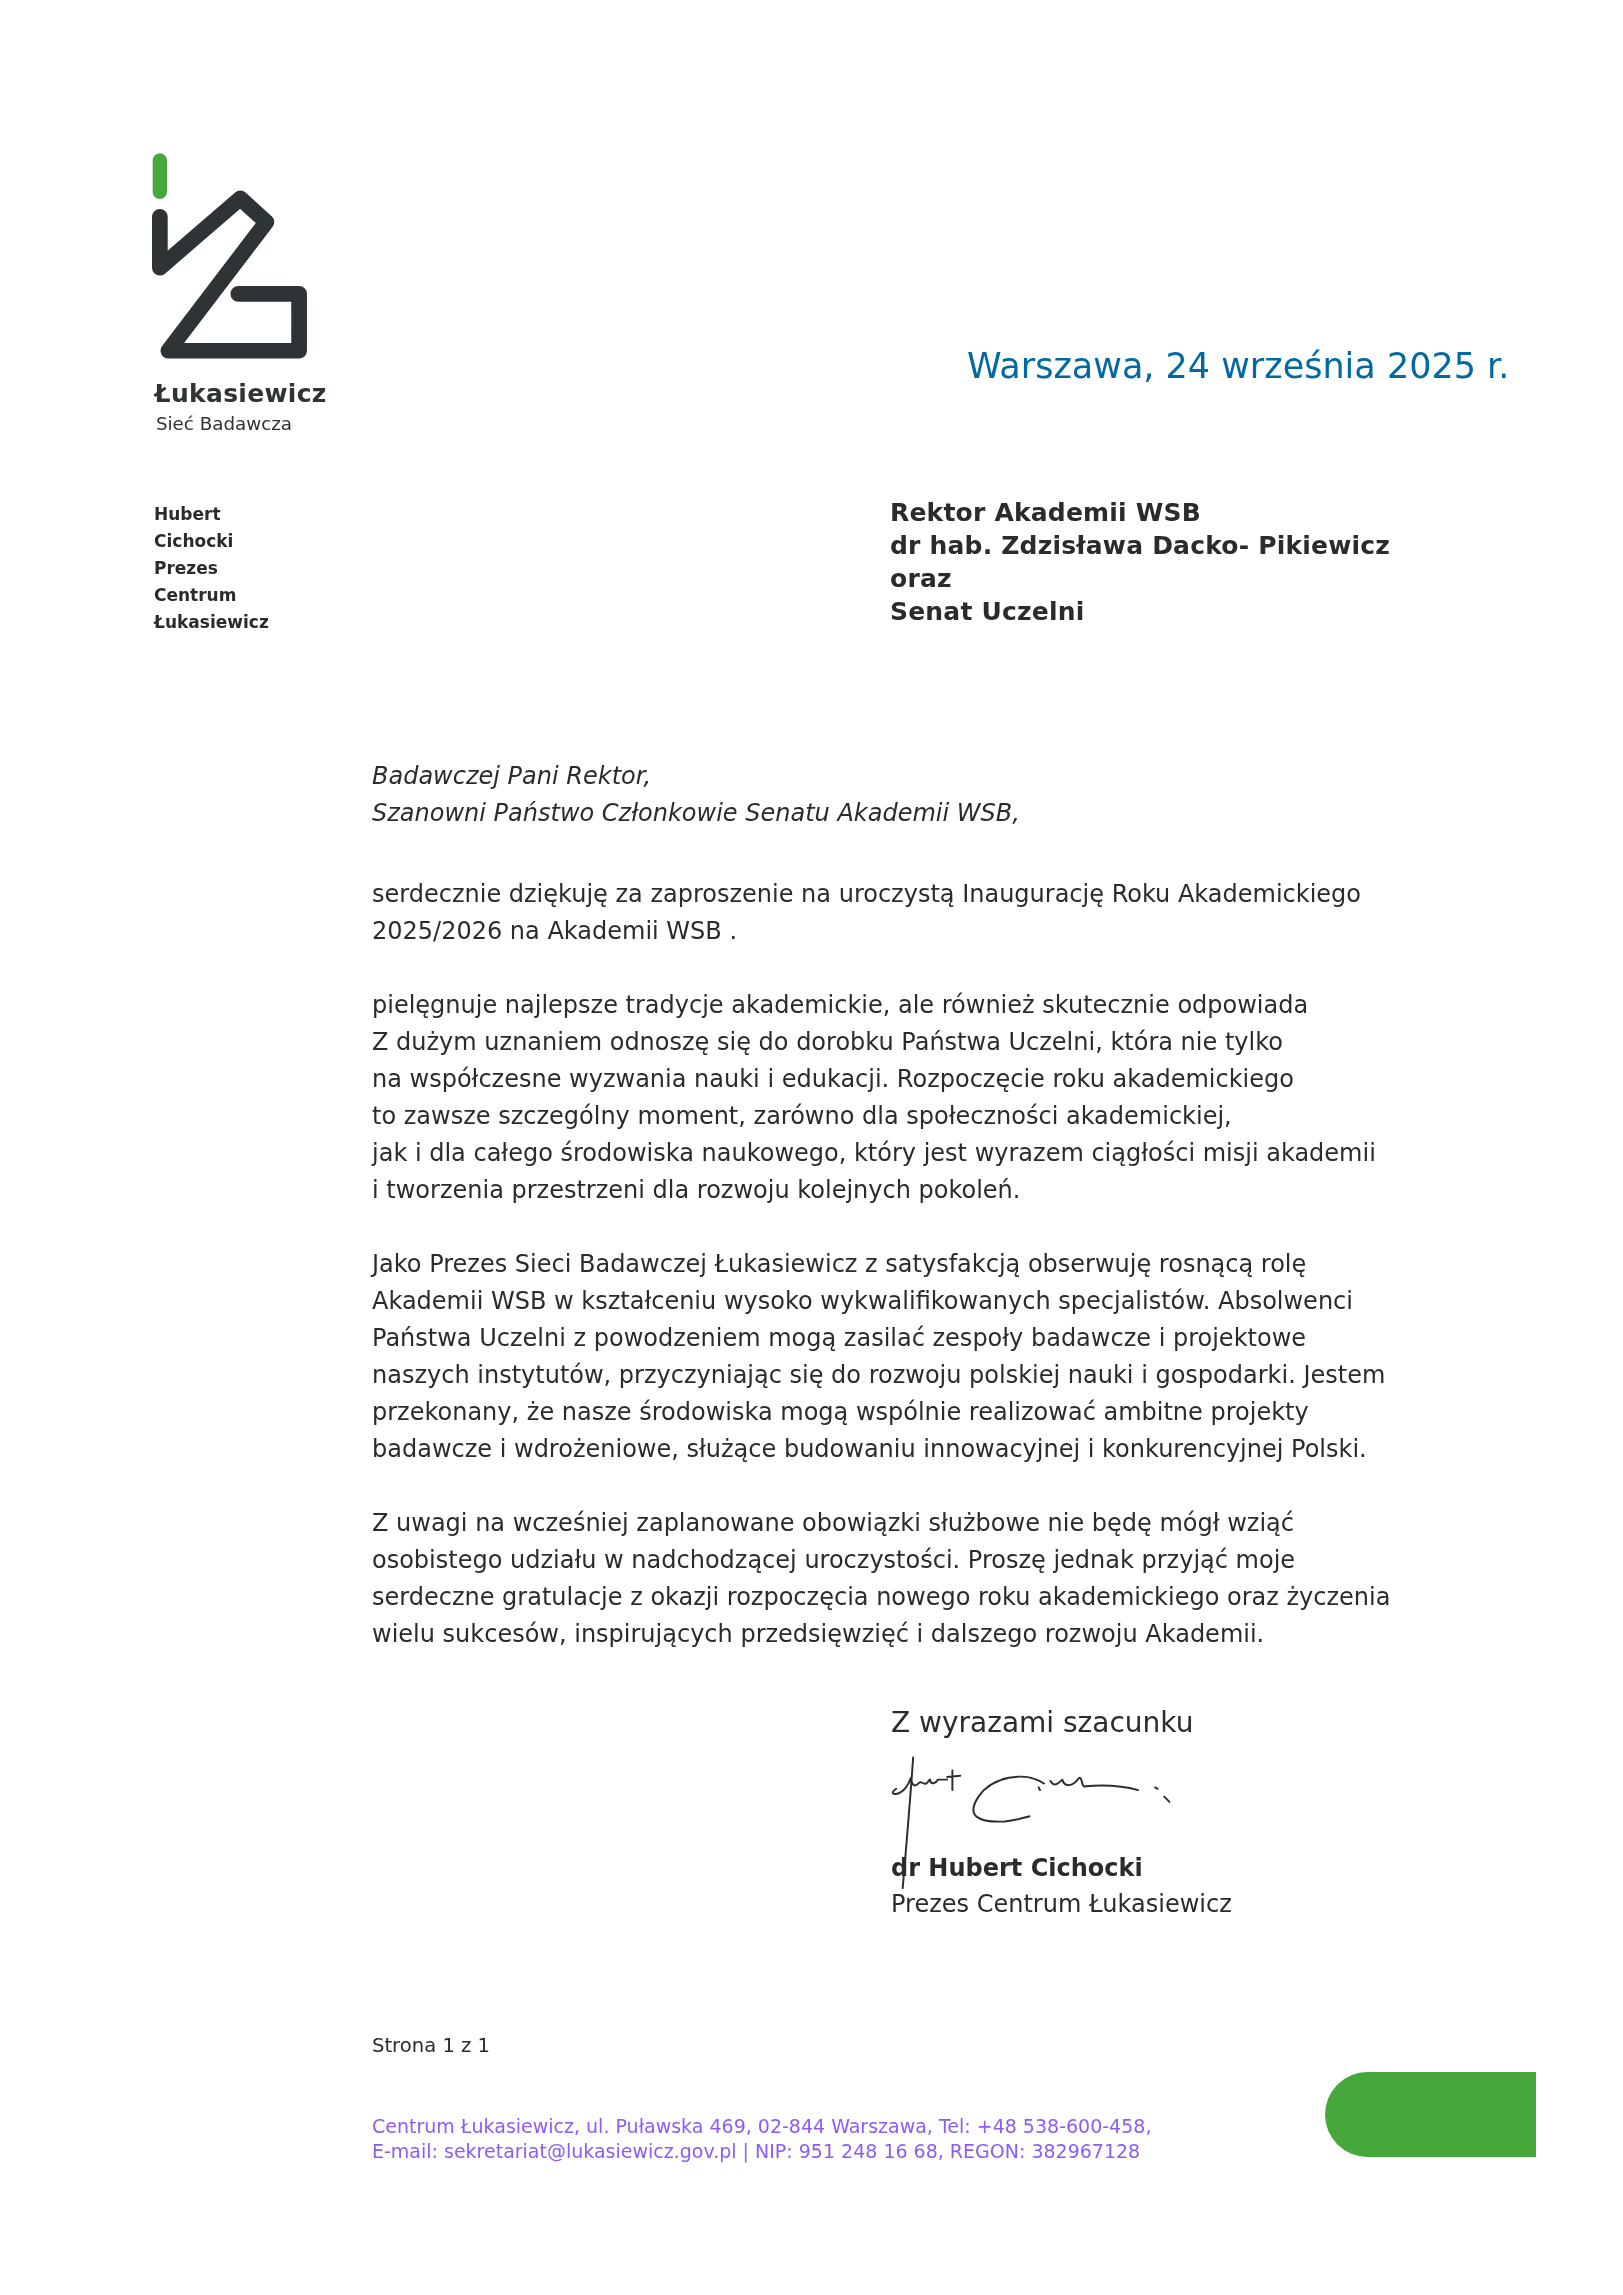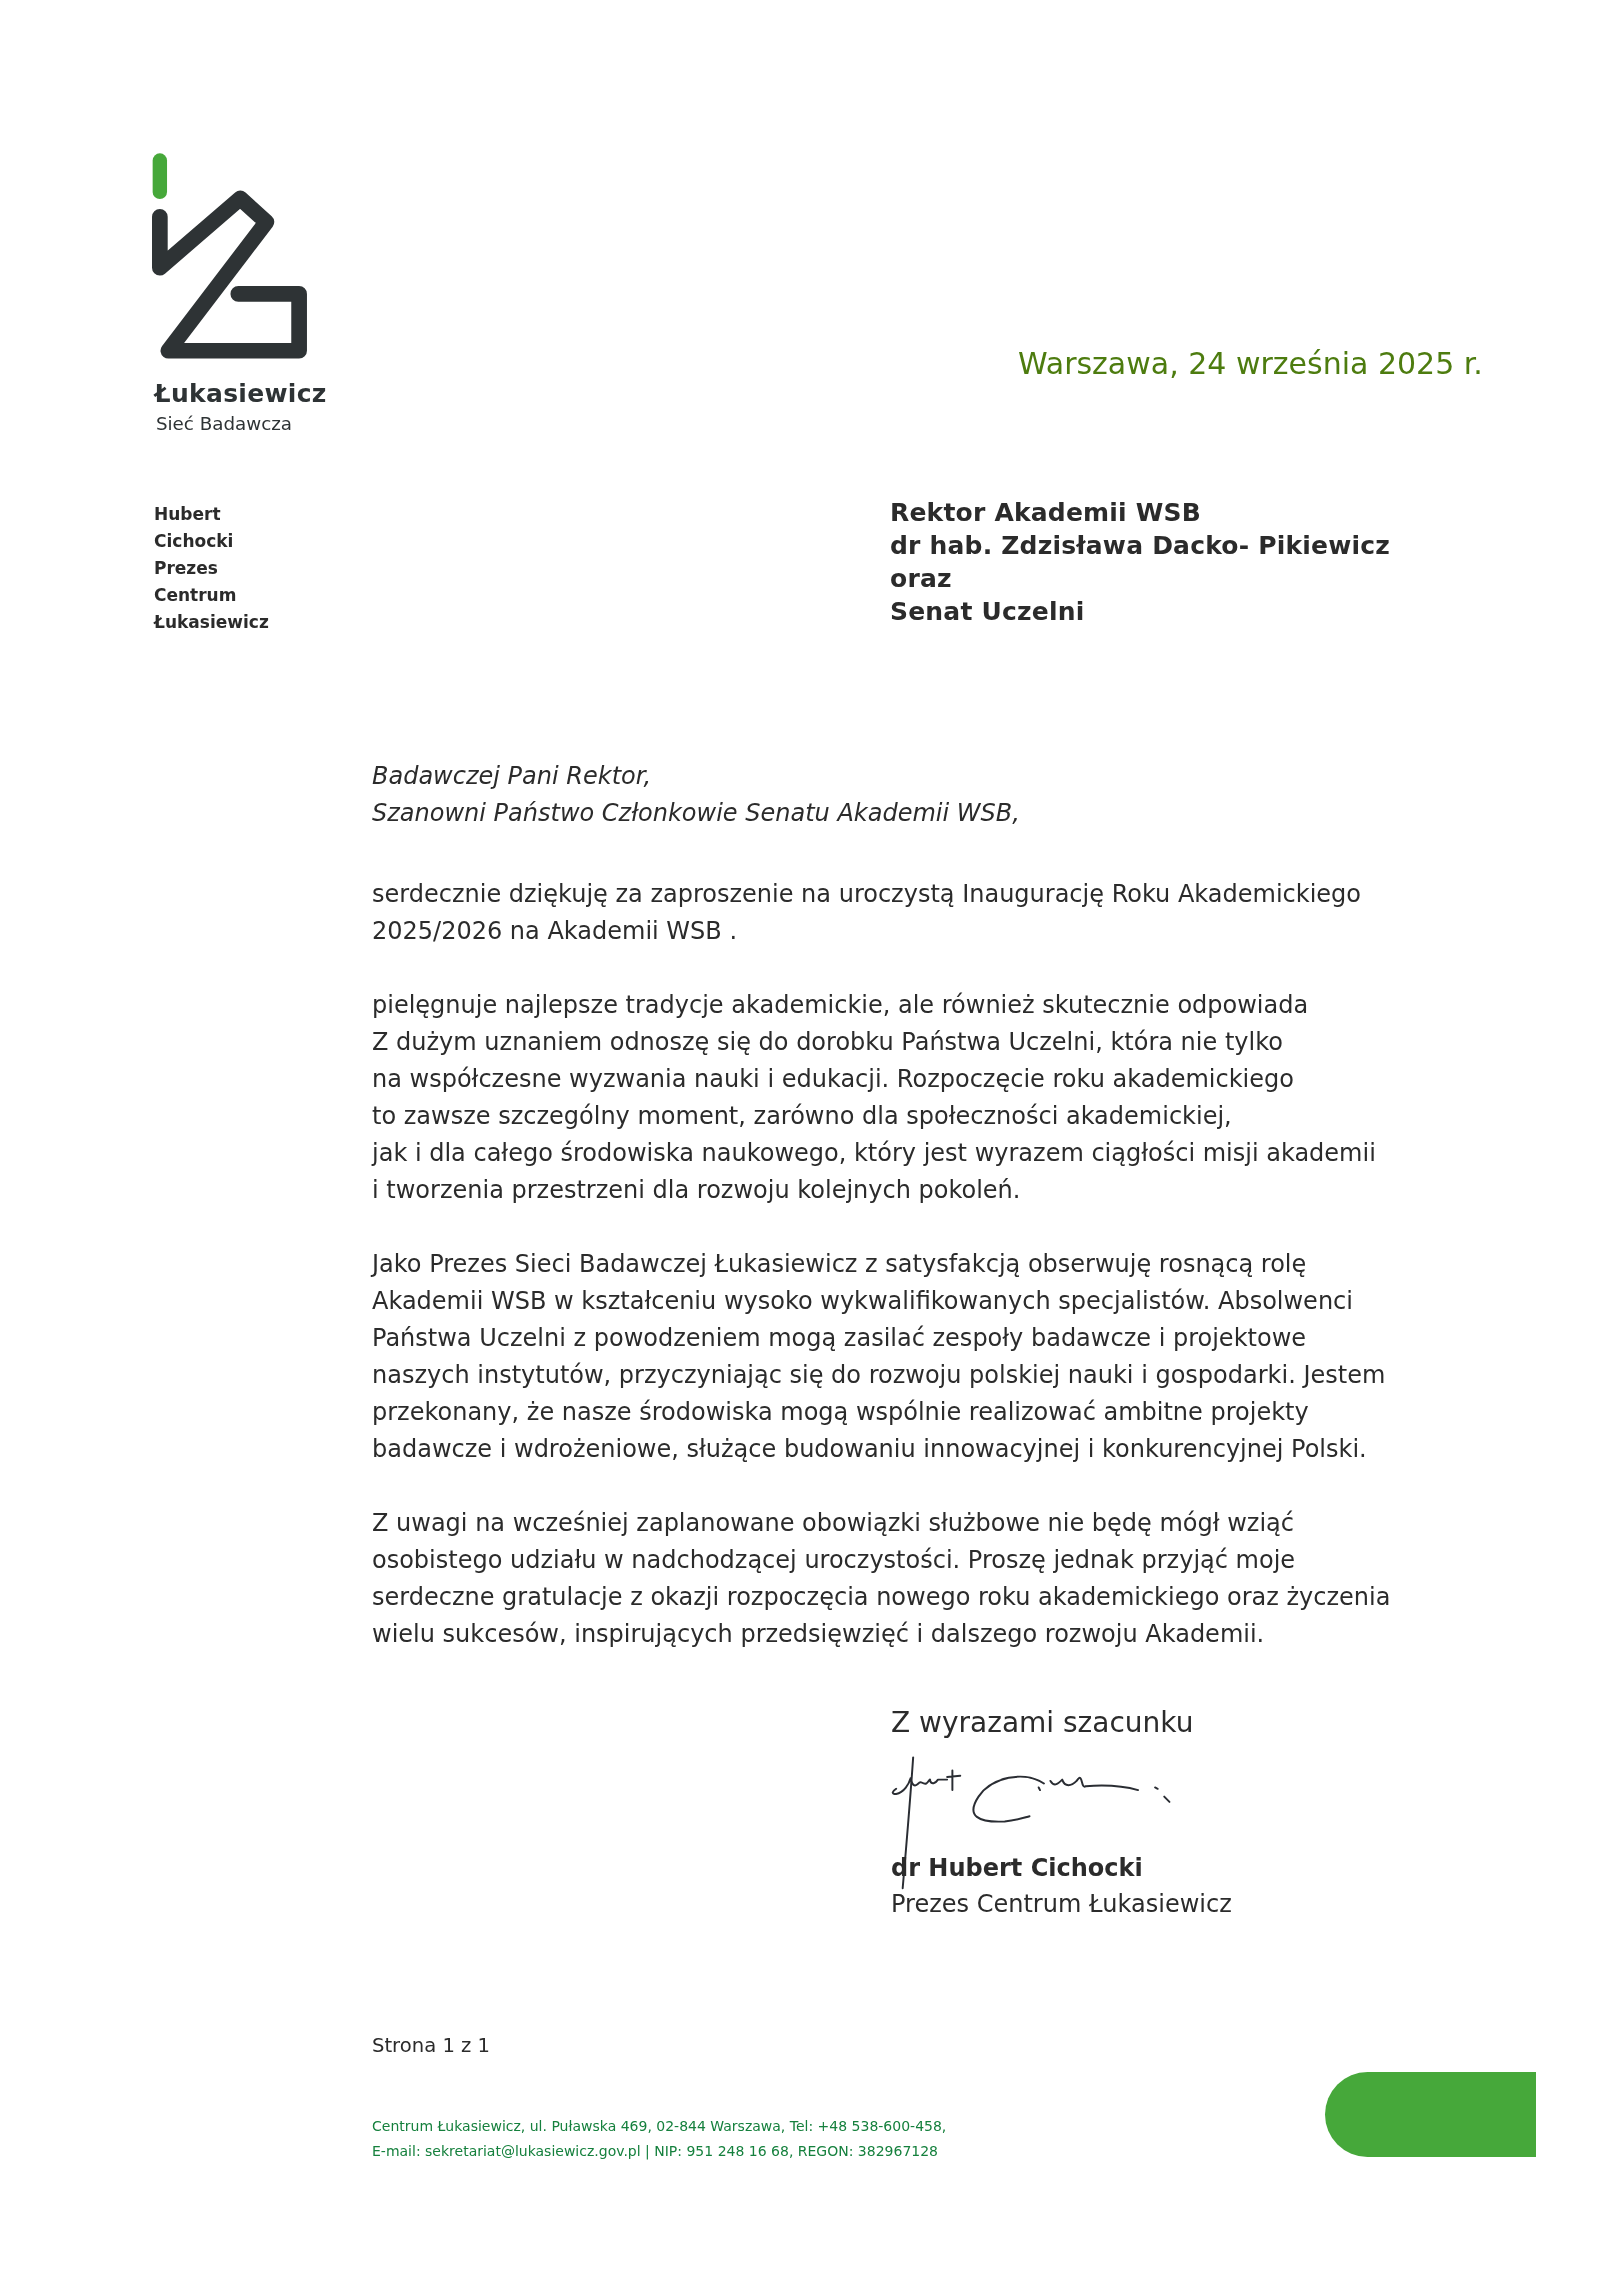--- a/index.html
+++ b/index.html
@@ -10,21 +10,21 @@
   .logo { position: absolute; left: 152px; top: 151px; width: 170px; height: 209px; }
   .logo-svg { position: absolute; left: 0; top: 0; }
   .logo-title {
     position: absolute; left: 2.6px; top: 228px; font-size: 25px; font-weight: bold;
     color: #2e3335; letter-spacing: 0.3px; white-space: nowrap;
   }
   .logo-subtitle {
     position: absolute; left: 3.9px; top: 262px; font-size: 18.3px; color: #2e3335; white-space: nowrap;
   }
   .date-line {
-    position: absolute; left: 1018px; top: 346px; font-size: 30px; color: #4d7c0f; white-space: nowrap;
+    position: absolute; left: 967px; top: 346px; font-size: 35px; color: #0369a1; white-space: nowrap;
   }
   .sender {
     position: absolute; left: 154px; top: 501px; font-size: 17px; font-weight: bold;
     line-height: 27px; color: #2b2b2b;
   }
   .sender div { white-space: nowrap; }
   .recipient {
     position: absolute; left: 890px; top: 496px; font-size: 25px; font-weight: bold;
     line-height: 33px; color: #2b2b2b;
   }
@@ -47,21 +47,21 @@
   .signer-name {
     position: absolute; left: 891px; top: 1854px; font-size: 24px; font-weight: bold; color: #2b2b2b; white-space: nowrap;
   }
   .signer-title {
     position: absolute; left: 891px; top: 1890px; font-size: 24px; color: #2b2b2b; white-space: nowrap;
   }
   .page-number {
     position: absolute; left: 372px; top: 2034px; font-size: 19.6px; color: #2b2b2b; white-space: nowrap;
   }
   .footer {
-    position: absolute; left: 372px; top: 2114px; font-size: 14px; line-height: 25px; color: #15803d;
+    position: absolute; left: 372px; top: 2114px; font-size: 19px; line-height: 25px; color: #8b5cf6;
   }
   .footer div { white-space: nowrap; }
   .green-tab {
     position: absolute; left: 1325px; top: 2072px; width: 211px; height: 85px;
     background: #46a83a; border-radius: 43px 0 0 43px;
   }
 </style>
 </head>
 <body>
 

